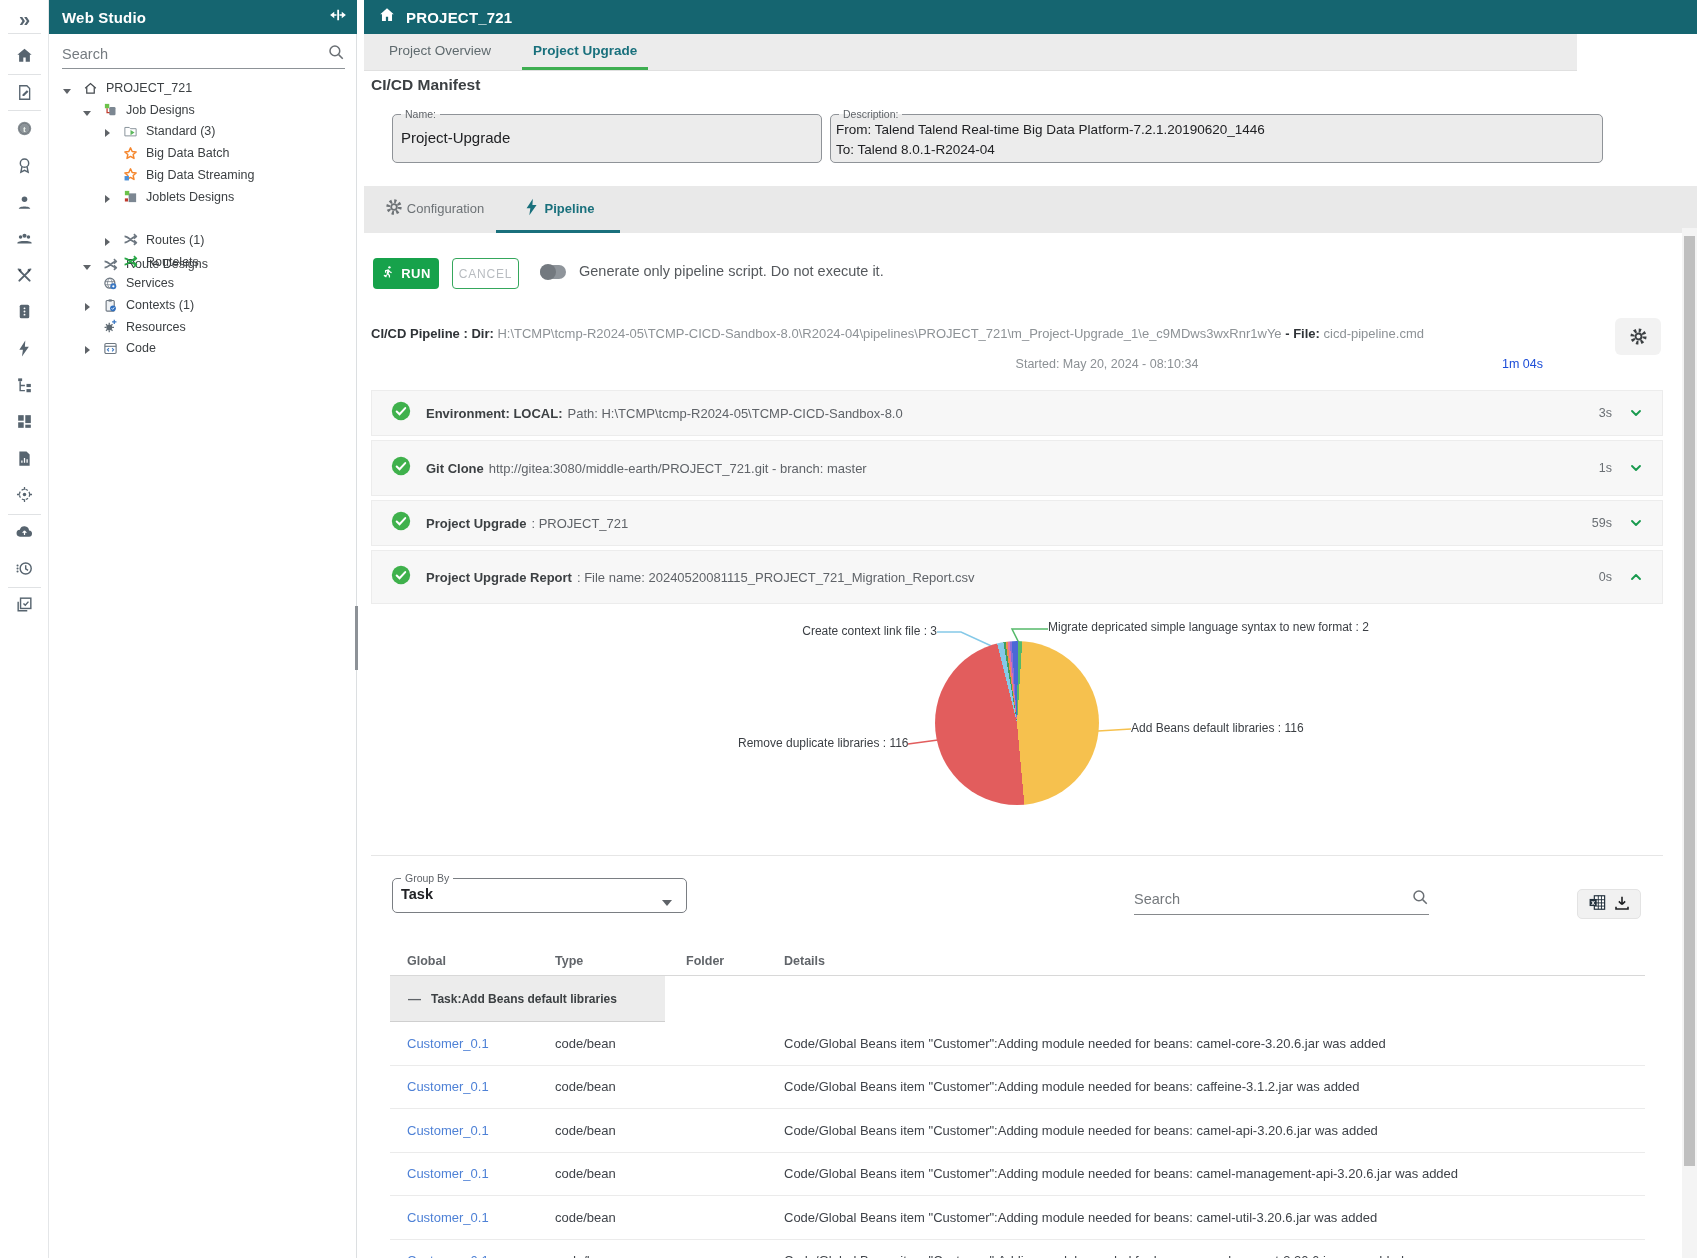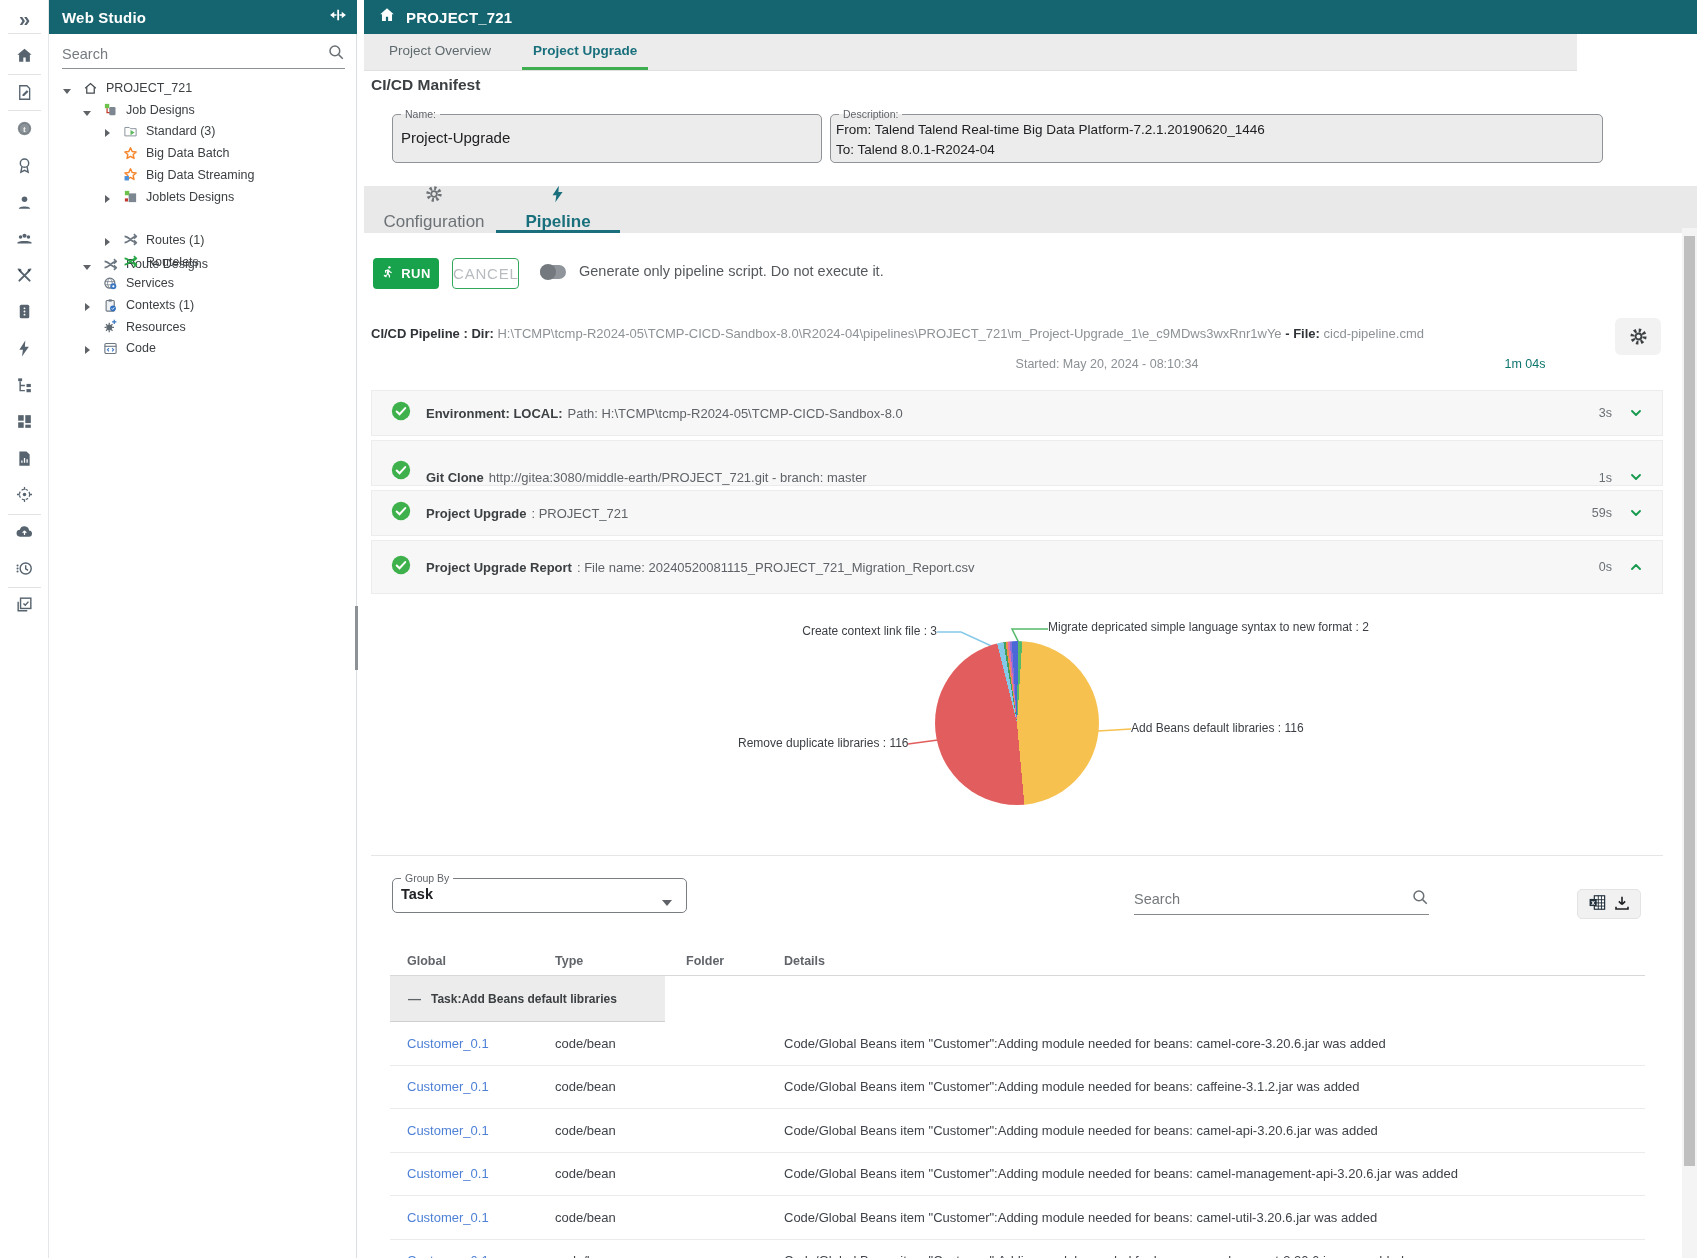--- a/index.html
+++ b/index.html
@@ -49,46 +49,46 @@
 
   .fs { position:absolute; border:1px solid #8f9398; border-radius:5px; background:#ececec; }
   .fs legend { font-size:10.5px; color:#5f6368; margin-left:8px; padding:0 4px; }
   .fs-name { left:35px; top:108px; width:430px; height:55px; }
   .fs-name .val { font-size:15px; color:#202124; padding:9px 0 0 8px; }
   .fs-desc { left:473px; top:108px; width:773px; height:55px; }
   .fs-desc .ln { font-size:13.5px; color:#202124; padding-left:5px; line-height:20px; }
 
   .subtabs { position:absolute; left:7px; top:186px; width:1333px; height:47px; background:#e9e9e9;
     display:flex; padding-left:8px; }
-  .subtab { width:124px; display:flex; flex-direction:column; align-items:center; justify-content:center;
-    gap:3px; cursor:pointer; font-size:17px; color:#6d7276; border-bottom:3px solid transparent; }
+  .subtab { width:124px; display:flex; align-items:center; justify-content:center;
+    gap:3px; cursor:pointer; font-size:13px; color:#6d7276; border-bottom:3px solid transparent; }
   .subtab.active { color:#19707c; font-weight:600; border-bottom-color:#19707c; }
 
   .btn-run { position:absolute; left:16px; top:258px; width:66px; height:31px; background:#17a24b;
     color:#fff; border:none; border-radius:4px; font-size:13px; font-weight:700; letter-spacing:.5px;
     display:flex; align-items:center; justify-content:center; gap:6px; cursor:pointer;
     font-family:"Liberation Sans",sans-serif; }
   .btn-cancel { position:absolute; left:95px; top:258px; width:67px; height:31px; background:#fff;
-    color:#b8bcc0; border:1px solid #35a75c; border-radius:4px; font-size:15px; letter-spacing:.8px;
+    color:#b8bcc0; border:1px solid #35a75c; border-radius:4px; font-size:12px; letter-spacing:.8px;
     cursor:pointer; font-family:"Liberation Sans",sans-serif; }
   .toggle { position:absolute; left:183px; top:265px; width:26px; height:14px; background:#8f959b;
     border-radius:8px; cursor:pointer; }
   .toggle .knob { position:absolute; left:0; top:-1px; width:16px; height:16px; border-radius:50%;
     background:#73797f; }
   .toggle-label { position:absolute; left:222px; top:263px; font-size:14.5px; color:#55595d; }
 
   .info-line { position:absolute; left:14px; top:326px; width:1230px; font-size:13px; color:#8d9296; }
   .info-line b { color:#2f3337; }
   .gear-btn { position:absolute; left:1258px; top:318px; width:46px; height:37px; background:#f2f2f2;
     border:none; border-radius:6px; display:flex; align-items:center; justify-content:center; cursor:pointer; }
 
   .started { position:absolute; left:560px; top:357px; width:380px; text-align:center;
     font-size:12.5px; color:#8b9094; }
-  .total-dur { position:absolute; left:1118px; top:357px; width:100px; text-align:center;
-    font-size:12.5px; color:#0f766e; }
+  .total-dur { position:absolute; left:1145px; top:357px; width:100px; text-align:left;
+    font-size:12.5px; color:#1d4ed8; }
 
   #steps { position:absolute; left:14px; top:390px; width:1292px; }
   .step { position:relative; width:1292px; background:#f7f7f7; border:1px solid #ececec;
     display:flex; align-items:center; padding:0 18px; margin-bottom:4px; cursor:pointer; }
   .step .t { font-size:13px; font-weight:700; color:#3c4043; margin-left:14px; white-space:nowrap; }
   .step .x { font-size:13px; color:#5f6368; margin-left:5px; white-space:nowrap; }
   .step .dur { margin-left:auto; font-size:12.5px; color:#6a6f74; }
   .step .chev { margin-left:16px; width:16px; height:16px; }
 
   #pie { position:absolute; left:578px; top:641px; width:164px; height:164px; border-radius:50%; }
@@ -499,21 +499,21 @@
               <circle cx="12" cy="12" r="10" fill="#3fb14c"></circle>
               <path d="M7.3 12.6l3.1 3 6.2-6.8" stroke="#fff" stroke-width="2.2" fill="none" stroke-linecap="round"></path>
             </svg></span>
           <span class="t">Environment: LOCAL:</span>
           <span class="x">Path: H:\TCMP\tcmp-R2024-05\TCMP-CICD-Sandbox-8.0</span>
           <span class="dur">3s</span>
           <span class="chev"><svg viewBox="0 0 24 24" width="16" height="16" fill="none" stroke="#189a4e" stroke-width="2.8" stroke-linecap="round" stroke-linejoin="round">
               <path d="M6 9l6 6 6-6"></path>
             </svg></span>
         </div>
-        <div class="step" style="height: 46px; align-items: flex-end;">
+        <div class="step" style="height: 56px;">
           <span><svg viewBox="0 0 24 24" width="22" height="22">
               <circle cx="12" cy="12" r="10" fill="#3fb14c"></circle>
               <path d="M7.3 12.6l3.1 3 6.2-6.8" stroke="#fff" stroke-width="2.2" fill="none" stroke-linecap="round"></path>
             </svg></span>
           <span class="t">Git Clone</span>
           <span class="x">http://gitea:3080/middle-earth/PROJECT_721.git - branch: master</span>
           <span class="dur">1s</span>
           <span class="chev"><svg viewBox="0 0 24 24" width="16" height="16" fill="none" stroke="#189a4e" stroke-width="2.8" stroke-linecap="round" stroke-linejoin="round">
               <path d="M6 9l6 6 6-6"></path>
             </svg></span>

